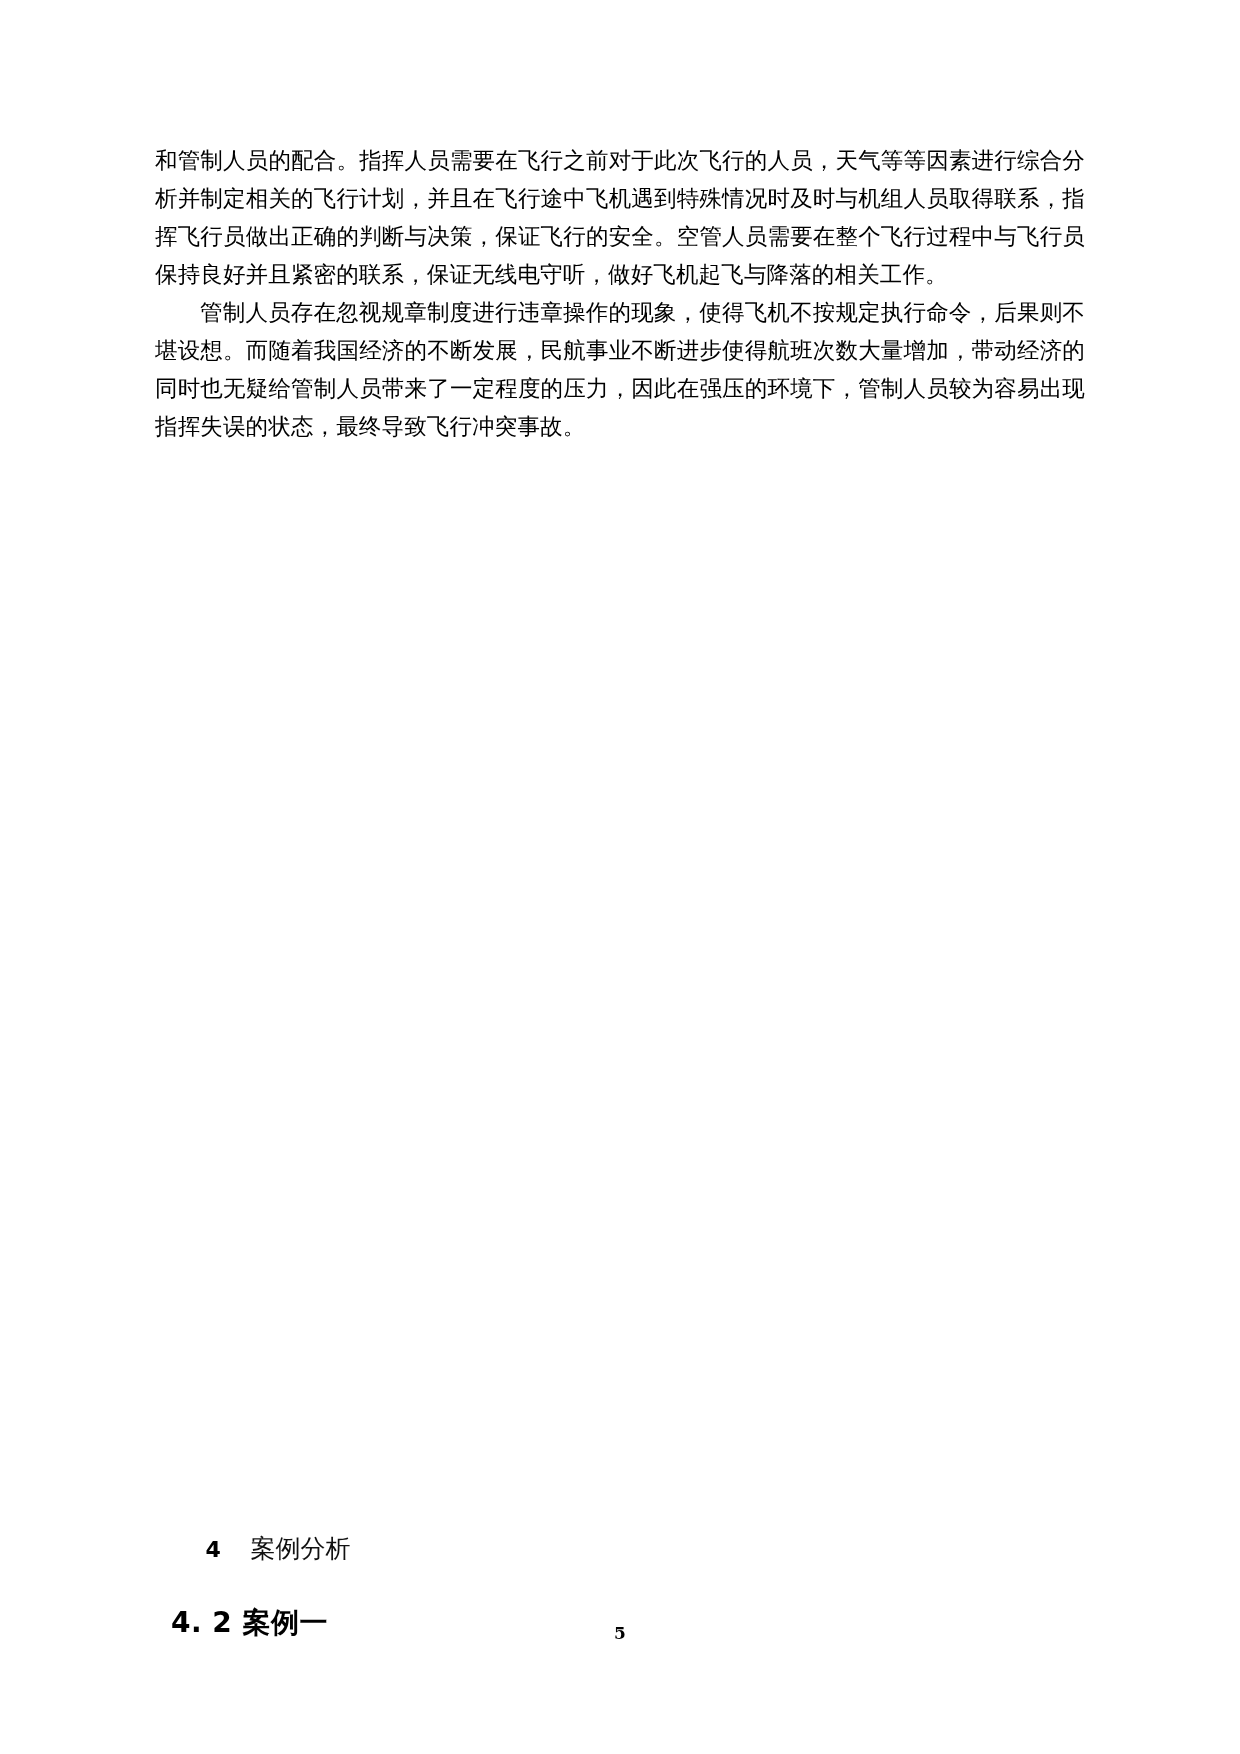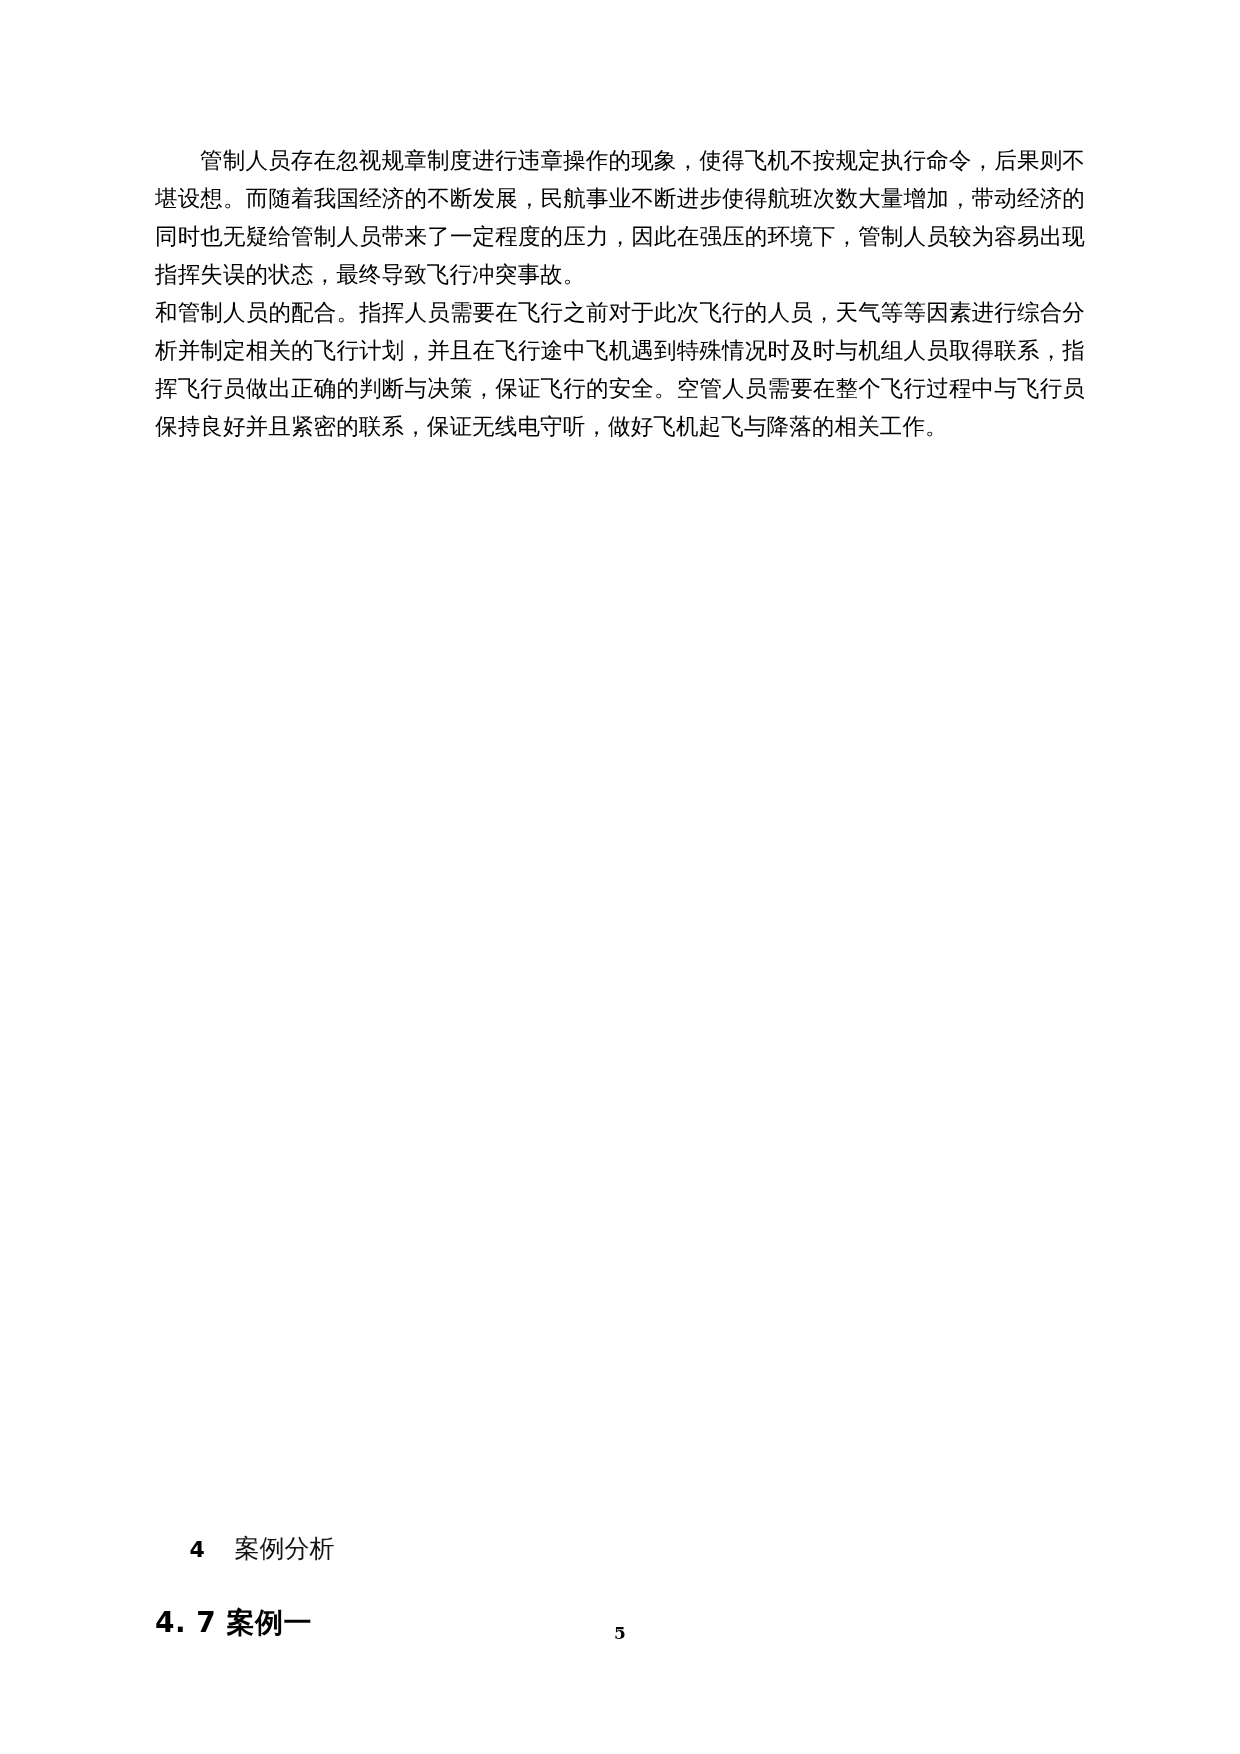--- a/index.html
+++ b/index.html
@@ -40,21 +40,21 @@
     hyphens: none;
   }
 
   .para.indent {
     text-indent: 2em;
   }
 
   
   .heading-group {
     position: absolute;
-    left: 155px;
+    left: 171px;
     top: 1498px;
     width: 930px;
   }
 
   .h-level1 {
     margin: 0;
     font-size: 23px;
     line-height: 34px;
     color: #000000;
     font-weight: normal;
@@ -95,26 +95,26 @@
     font-weight: bold;
     color: #000000;
   }
 </style>
 </head>
 <body>
 
 <div class="page">
 
   <div class="body-block">
+    <p class="para">和管制人员的配合。指挥人员需要在飞行之前对于此次飞行的人员，天气等等因素进行综合分析并制定相关的飞行计划，并且在飞行途中飞机遇到特殊情况时及时与机组人员取得联系，指挥飞行员做出正确的判断与决策，保证飞行的安全。空管人员需要在整个飞行过程中与飞行员保持良好并且紧密的联系，保证无线电守听，做好飞机起飞与降落的相关工作。</p>
     <p class="para indent">管制人员存在忽视规章制度进行违章操作的现象，使得飞机不按规定执行命令，后果则不堪设想。而随着我国经济的不断发展，民航事业不断进步使得航班次数大量增加，带动经济的同时也无疑给管制人员带来了一定程度的压力，因此在强压的环境下，管制人员较为容易出现指挥失误的状态，最终导致飞行冲突事故。</p>
-    <p class="para">和管制人员的配合。指挥人员需要在飞行之前对于此次飞行的人员，天气等等因素进行综合分析并制定相关的飞行计划，并且在飞行途中飞机遇到特殊情况时及时与机组人员取得联系，指挥飞行员做出正确的判断与决策，保证飞行的安全。空管人员需要在整个飞行过程中与飞行员保持良好并且紧密的联系，保证无线电守听，做好飞机起飞与降落的相关工作。</p>
   </div>
 
   <div class="heading-group">
     <div class="h-level1">
       <span class="num">4</span><span class="num">　 </span><span class="txt">案例分析</span>
     </div>
-    <div class="h-level2">4. 7 案例一</div>
+    <div class="h-level2">4. 2 案例一</div>
   </div>
 
   <div class="page-number">5</div>
 
 </div>
 
 </body></html>

